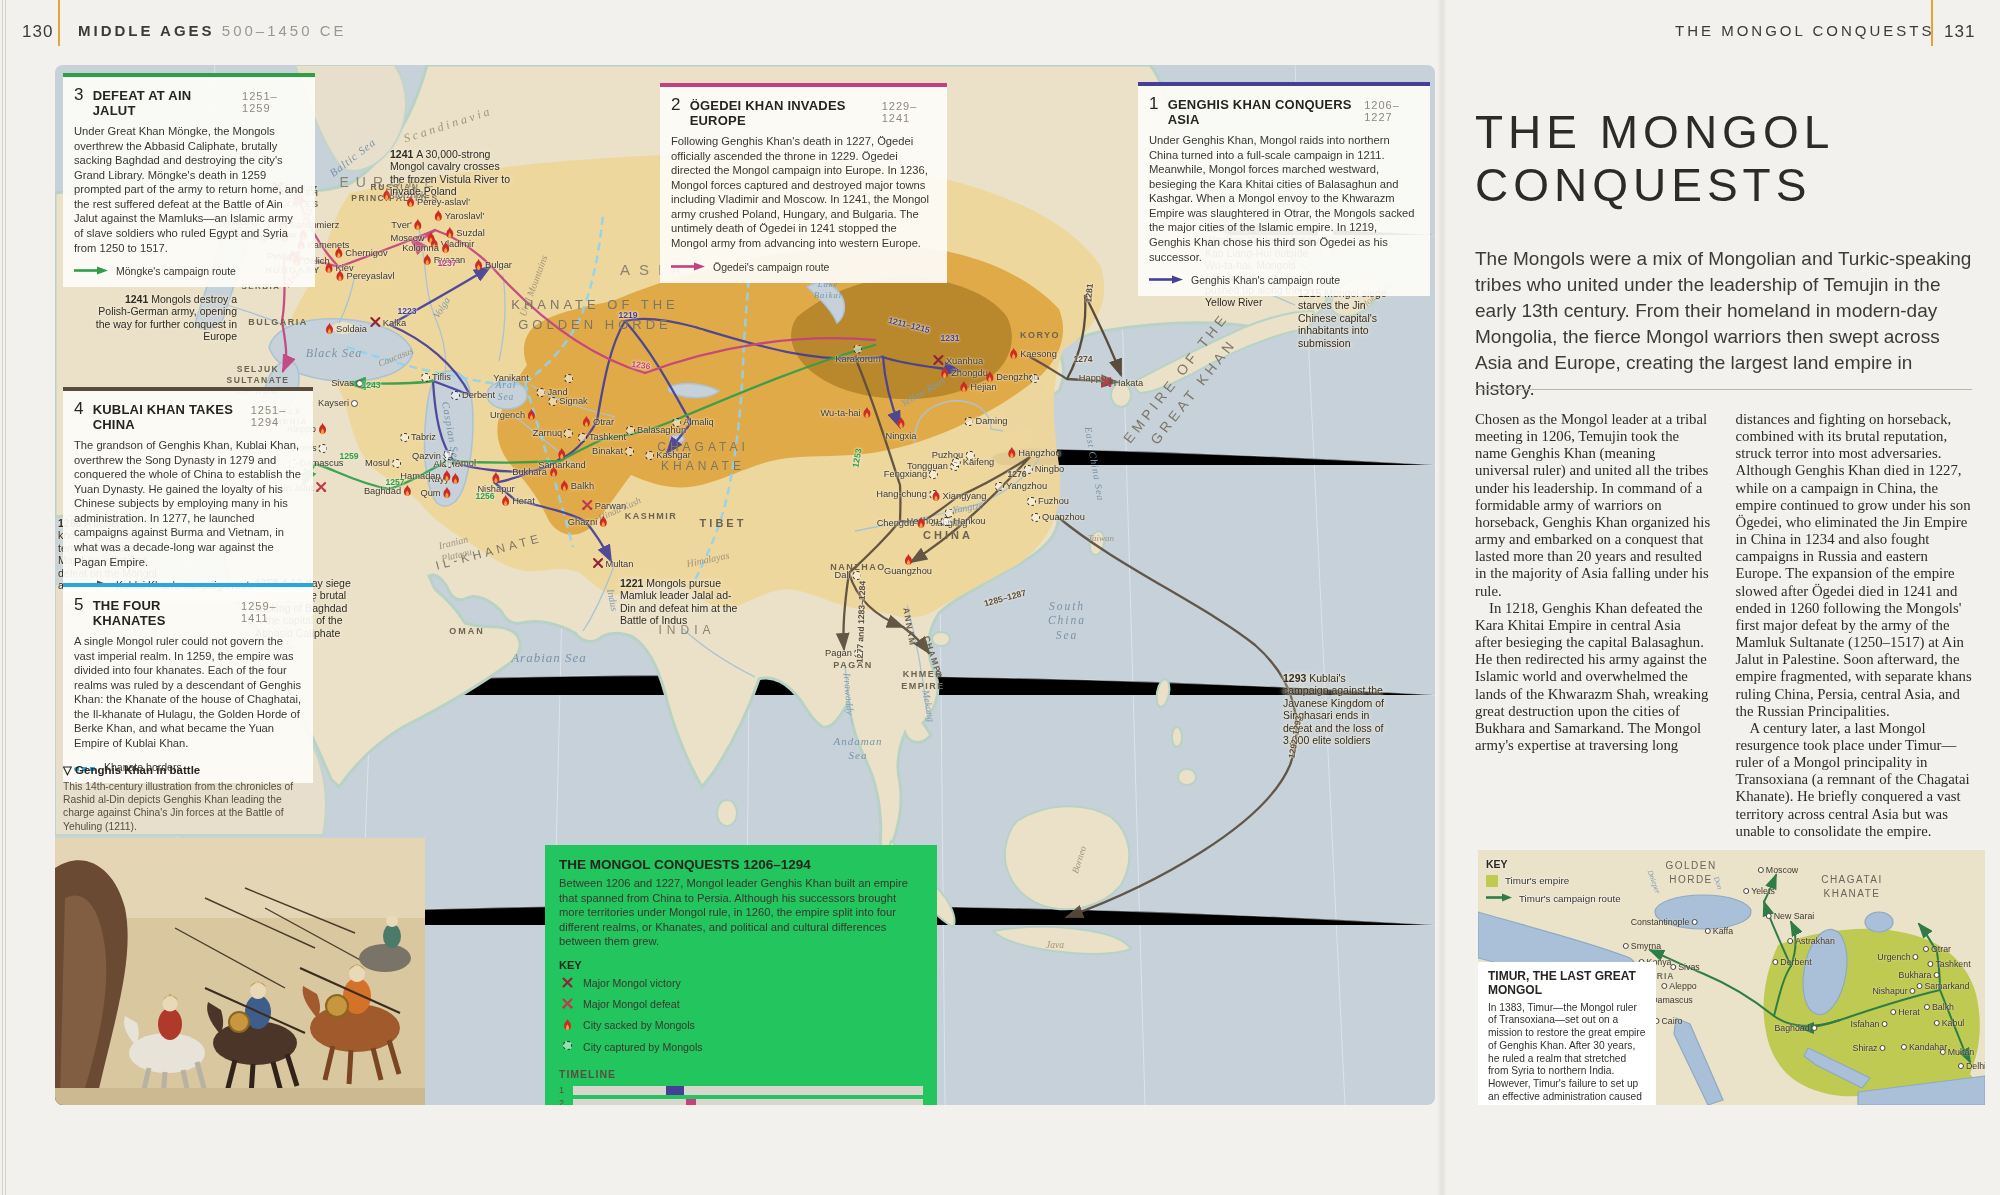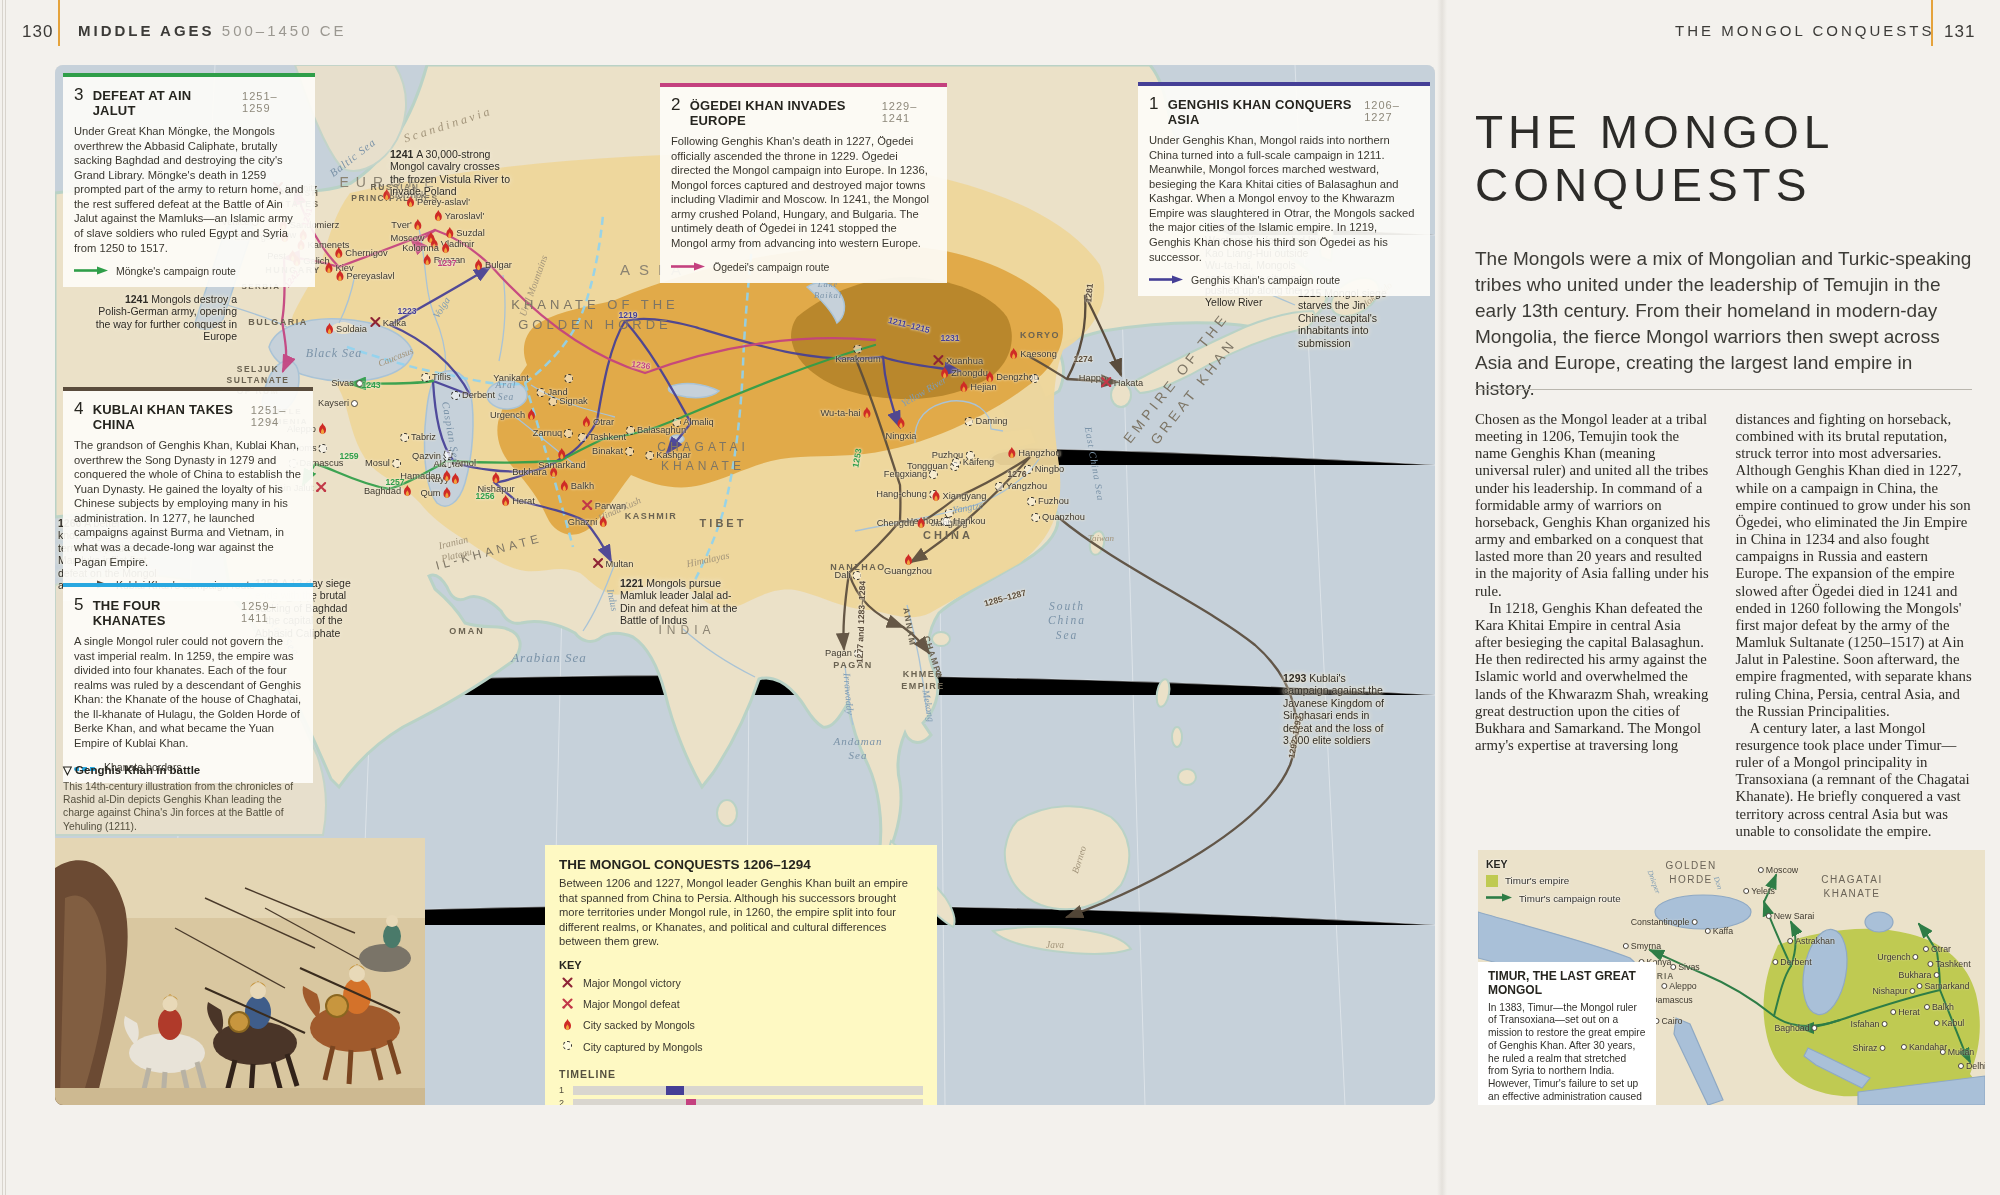--- a/index.html
+++ b/index.html
@@ -45,21 +45,21 @@
   .sbox .num{font-size:17px;font-weight:400;}
   .sbox .dates{color:#8e897b;font-weight:400;font-size:11px;letter-spacing:1px;}
   .sbox p{margin:0;font-size:11.2px;line-height:1.3;color:#3a372f;}
   .sbox .leg{display:flex;align-items:center;gap:8px;margin-top:10px;font-size:10.5px;color:#3a372f;}
   .dashsw{display:inline-block;width:22px;height:4px;border-radius:2px;}
   
   #illus-cap{position:absolute;left:8px;top:698px;width:245px;}
   #illus-cap .t{font-size:11.5px;font-weight:700;color:#26251f;margin-bottom:3px;}
   #illus-cap .b{font-size:10.3px;line-height:1.28;color:#55503f;}
   #painting{position:absolute;left:0;top:773px;width:370px;height:268px;}
-  #keybox{position:absolute;left:490px;top:780px;width:392px;height:327px;background:#fef9c3;
+  #keybox{position:absolute;left:490px;top:780px;width:392px;height:327px;background:#22c55e;
           padding:12px 14px;box-sizing:border-box;}
   #keybox .t{font-size:13.5px;font-weight:700;color:#26251f;margin-bottom:4px;}
   #keybox .b{font-size:11.2px;line-height:1.3;color:#3a372f;}
   #keybox .keylab{font-size:11px;font-weight:700;margin:10px 0 6px;color:#26251f;}
   .krow{display:flex;}
   .kcol{flex:1;}
   .kitem{display:flex;align-items:flex-start;gap:8px;margin-bottom:8px;font-size:10.6px;color:#3a372f;line-height:1.25;}
   .kswatch{flex:0 0 auto;width:13px;height:13px;margin-top:0;}
   .kicon{flex:0 0 16px;display:flex;justify-content:center;}
   #tl-title{font-size:10.5px;font-weight:700;letter-spacing:1px;color:#55503f;margin:6px 0 4px;}

